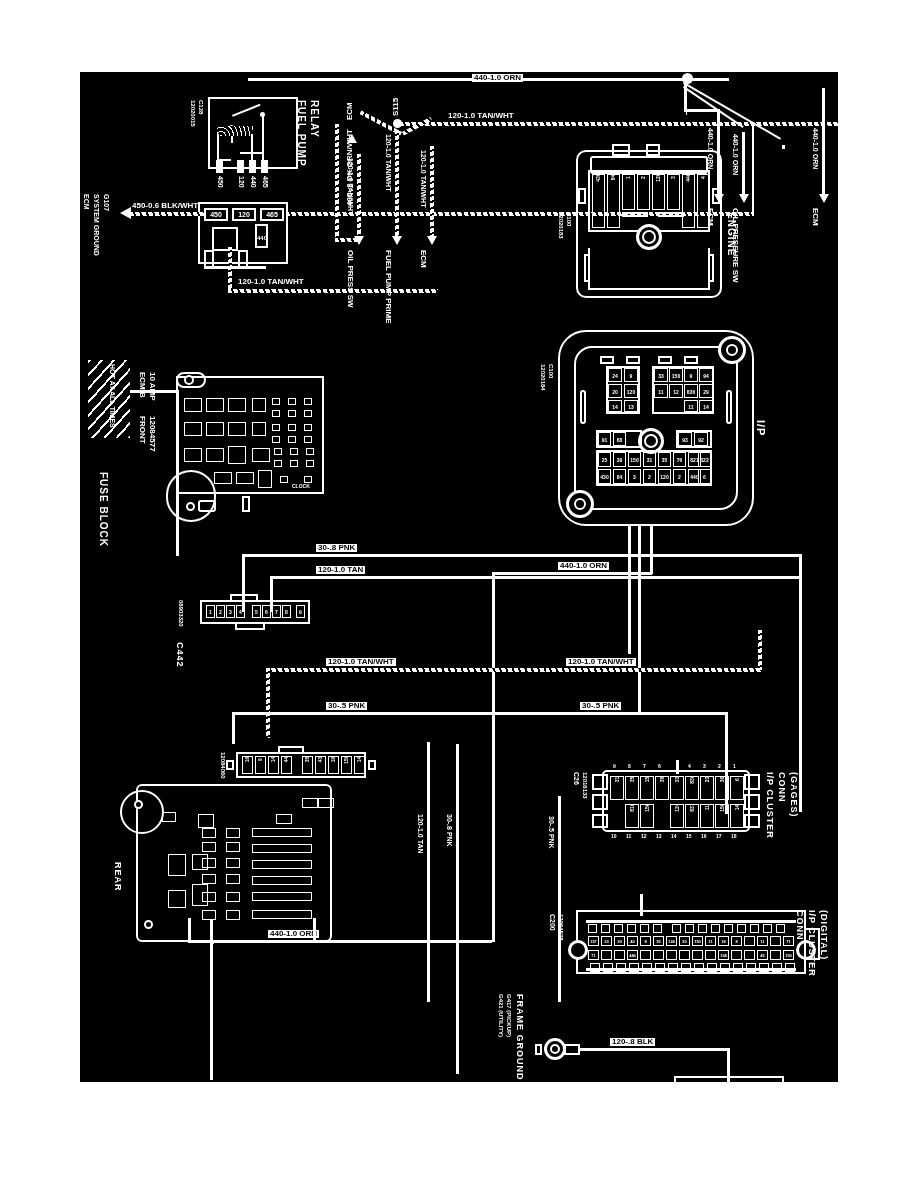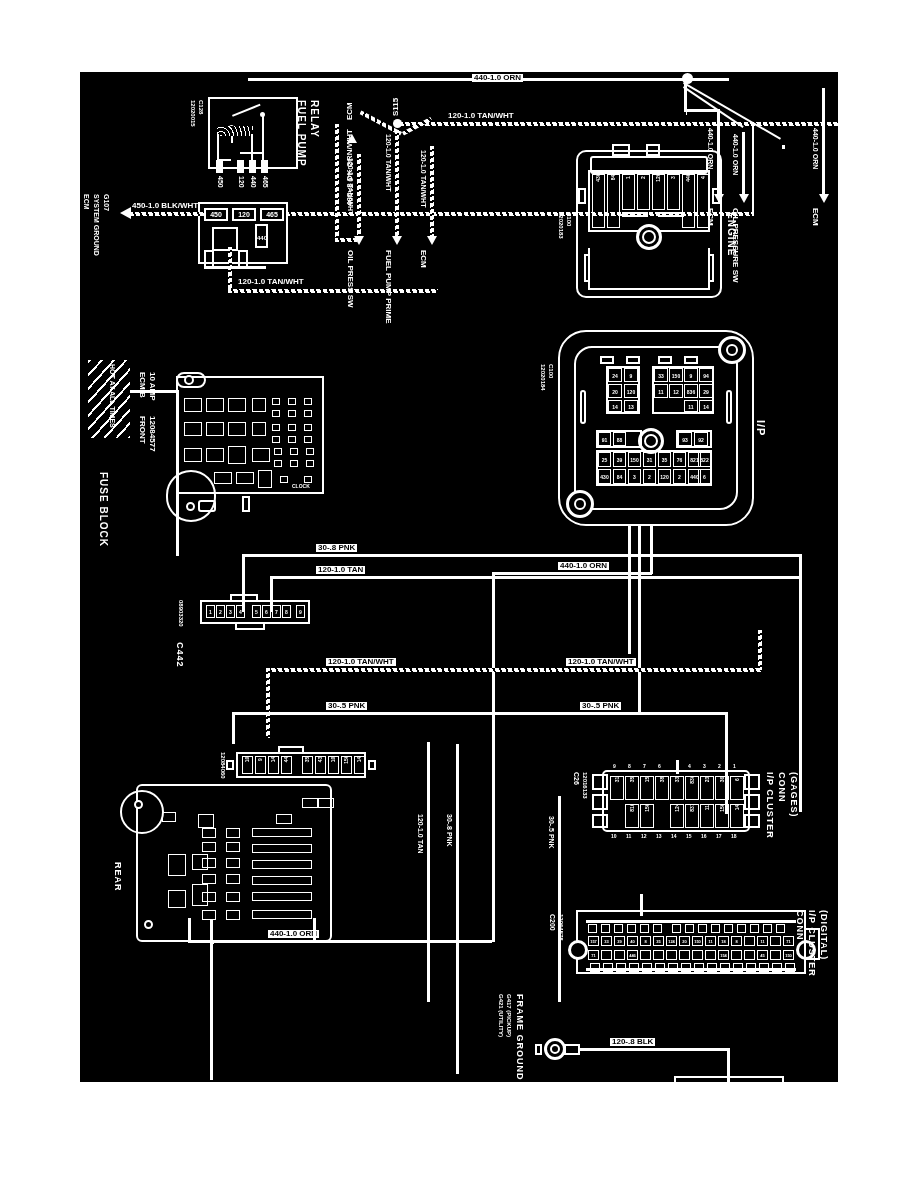--- a/index.html
+++ b/index.html
@@ -84,21 +84,21 @@
   <div class="box" style="left:132px;top:155px;width:26px;height:24px;"></div>
   <div class="box" style="left:124px;top:178px;width:10px;height:18px;"></div>
   <div class="box" style="left:158px;top:178px;width:10px;height:18px;"></div>
   <div class="h" style="left:124px;top:194px;width:62px;"></div>
 
   <div class="lbl rot90" style="left:10px;top:122px;font-size:7px;">ECM</div>
   <div class="lbl rot90" style="left:20px;top:122px;font-size:7px;">SYSTEM GROUND</div>
   <div class="lbl rot90" style="left:30px;top:122px;font-size:7px;">G107</div>
   <div class="arw arwl" style="left:40px;top:135px;"></div>
   <div class="hatch" style="left:50px;top:140px;width:74px;"></div>
-  <div class="lbl wl" style="left:52px;top:130px;">450-1.0 BLK/WHT</div>
+  <div class="lbl wl" style="left:52px;top:130px;">450-0.6 BLK/WHT</div>
 
   <div class="hatch" style="left:206px;top:140px;width:468px;"></div>
   <div class="v2" style="left:672px;top:52px;height:90px;"></div>
   <div class="lbl rot270" style="left:266px;top:134px;font-size:8px;">465-.8 DK GRN/WHT</div>
   <div class="arw" style="left:267px;top:62px;border-left:5px solid transparent;border-right:5px solid transparent;border-bottom:9px solid #fff;"></div>
   <div class="lbl rot270" style="left:266px;top:48px;font-size:8px;">ECM</div>
 
   <div class="hatchv" style="left:148px;top:175px;height:44px;"></div>
   <div class="hatch" style="left:148px;top:217px;width:210px;"></div>
   <div class="lbl wl" style="left:158px;top:206px;">120-1.0 TAN/WHT</div>

